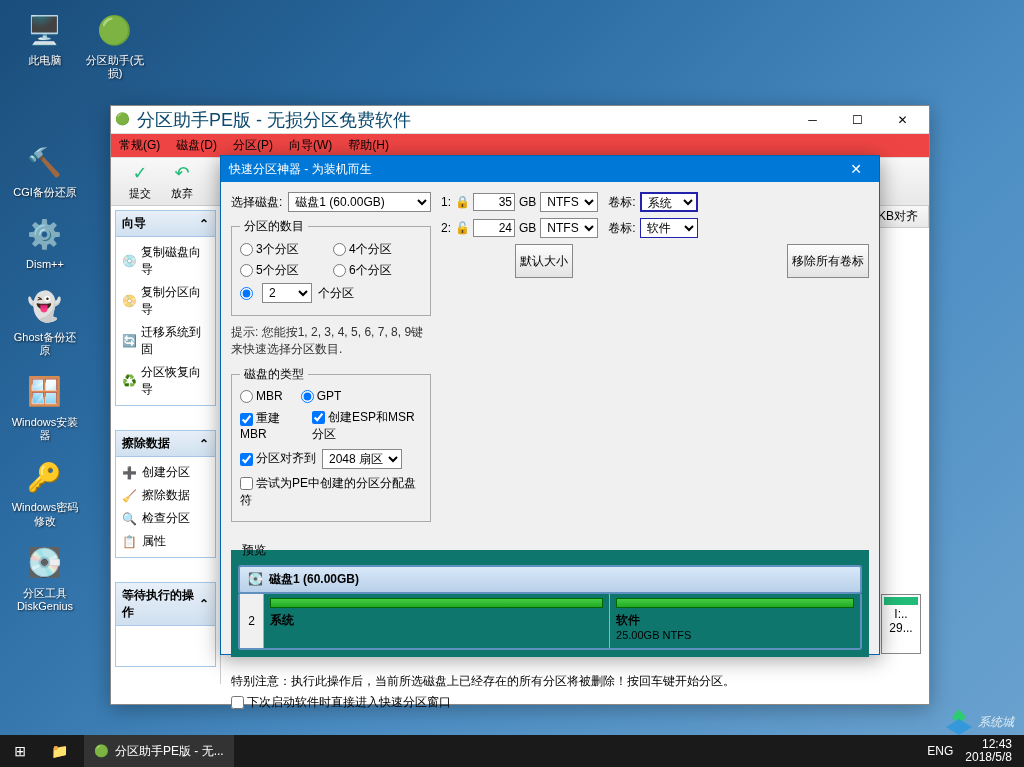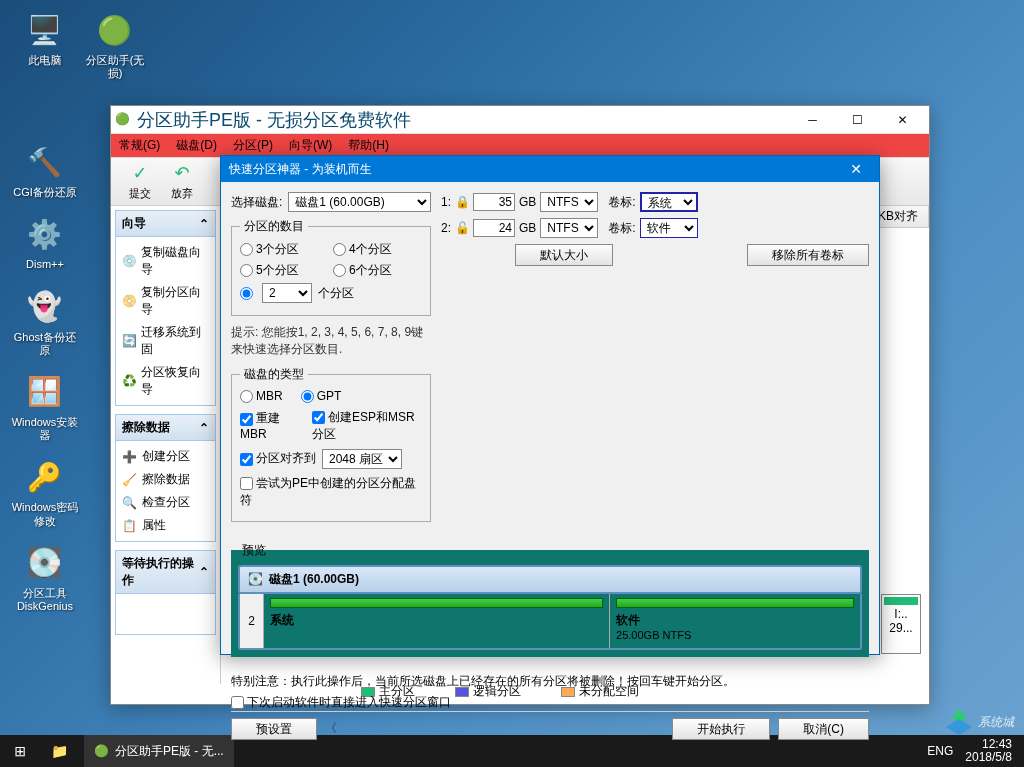--- a/index.html
+++ b/index.html
@@ -22,21 +22,21 @@
 .menubar { height: 24px; background: #ef4444; display: flex; align-items: center; padding: 0 8px; gap: 16px; border-bottom: 1px solid #ddd; }
 .menubar span { font-size: 12px; cursor: pointer; }
 
 .toolbar { height: 48px; background: linear-gradient(#f8f8f8, #e8e8e8); display: flex; align-items: center; padding: 0 8px; border-bottom: 1px solid #ccc; }
 .tool-btn { display: flex; flex-direction: column; align-items: center; padding: 4px 10px; cursor: pointer; }
 .tool-btn .ticon { font-size: 18px; color: #2b7; }
 .tool-btn .tlabel { font-size: 11px; margin-top: 2px; }
 
 .main-area { display: flex; height: calc(100% - 100px - 20px); }
 .sidebar { width: 110px; background: #fff; border-right: 1px solid #ccc; padding: 4px; }
-.side-panel { border: 1px solid #a8c8e8; margin-bottom: 8px; background: #fff; }
+.side-panel { border: 1px solid #a8c8e8; margin-bottom: 24px; background: #fff; }
 .side-panel .panel-title { background: linear-gradient(#e8f0f8, #d0e0f0); padding: 4px 6px; font-weight: bold; font-size: 12px; border-bottom: 1px solid #a8c8e8; display: flex; justify-content: space-between; align-items: center; }
 .side-panel .panel-body { padding: 4px; }
 .side-item { display: flex; align-items: center; padding: 3px 2px; cursor: pointer; font-size: 12px; }
 .side-item .sicon { width: 16px; height: 16px; margin-right: 4px; display: inline-flex; align-items: center; justify-content: center; font-size: 12px; }
 
 .content { flex: 1; background: #fff; position: relative; }
 .table-header { position: absolute; top: 0; right: 0; display: flex; background: linear-gradient(#f8f8f8, #e8e8e8); border-bottom: 1px solid #ccc; height: 22px; }
 .th-cell { padding: 2px 10px; border-right: 1px solid #ccc; font-size: 12px; }
 
 .data-rows { position: absolute; top: 22px; right: 0; width: 180px; }
@@ -66,21 +66,21 @@
 select { height: 20px; }
 input[type=text] { height: 18px; }
 input[type=radio], input[type=checkbox] { margin-right: 3px; vertical-align: middle; }
 label { font-size: 12px; vertical-align: middle; }
 
 fieldset { border: 1px solid #aaa; padding: 6px 8px; margin-bottom: 8px; }
 fieldset legend { font-size: 12px; padding: 0 4px; }
 
 .radio-grid { display: grid; grid-template-columns: 1fr 1fr; gap: 4px; }
 
-.btn { background: linear-gradient(#fdfdfd, #e3e3e3); border: 1px solid #888; padding: 2px 24px; font-size: 12px; cursor: pointer; height: 22px; }
+.btn { background: linear-gradient(#fdfdfd, #e3e3e3); border: 1px solid #888; padding: 2px 4px; font-size: 12px; cursor: pointer; height: 34px; }
 
 .hint { font-size: 12px; color: #333; margin-top: 4px; line-height: 1.4; }
 
 .part-config { display: flex; align-items: center; gap: 4px; margin-bottom: 6px; font-size: 12px; }
 .part-config .lock { width: 14px; display: inline-block; text-align: center; }
 .part-config input[type=text] { width: 42px; text-align: right; padding-right: 2px; }
 .part-config select { width: 58px; }
 .vol-label { margin-left: 6px; }
 .vol-input { width: 70px; border: 1px solid #22a; }
 
@@ -257,34 +257,20 @@
       </div>
       <div class="bottom-disks">
         <div class="mini-disk">
             <div class="mbar"></div>
             <div>I:..</div>
             <div>29...</div>
           </div>
       </div>
     </div>
   </div>
-  <div class="legend">
-    <div class="legend-item">
-        <div class="legend-box" style="background:#2b7"></div>
-        <span>主分区</span>
-      </div>
-    <div class="legend-item">
-        <div class="legend-box" style="background:#55d"></div>
-        <span>逻辑分区</span>
-      </div>
-    <div class="legend-item">
-        <div class="legend-box" style="background:#fa5"></div>
-        <span>未分配空间</span>
-      </div>
-  </div>
 </div>
 
 <div class="dialog">
   <div class="dialog-titlebar">
     <span class="title">快速分区神器 - 为装机而生</span>
     <span class="dialog-close">✕</span>
   </div>
   <div class="dialog-body">
     <div class="row">
       <div class="left-col">
@@ -370,27 +356,20 @@
           <div class="part-bar"></div>
           <div class="part-name">软件</div>
           <div class="part-size">25.00GB NTFS</div>
         </div>
       </div>
     </fieldset>
 
     <div class="warning">特别注意：执行此操作后，当前所选磁盘上已经存在的所有分区将被删除！按回车键开始分区。</div>
     <label><input type="checkbox" style=""><span>下次启动软件时直接进入快速分区窗口</span></label>
 
-    <div class="dialog-footer">
-      <button class="btn">预设置</button>
-      <span style="opacity:.5">《</span>
-      <div class="spacer"></div>
-      <button class="btn">开始执行</button>
-      <button class="btn">取消(C)</button>
-    </div>
   </div>
 </div>
 
 <div class="watermark">
   <svg class="wicon" viewBox="0 0 30 30">
       <polygon points="15,2 22,10 15,18 8,10" fill="#2ecc71"></polygon>
       <polygon points="15,12 28,20 15,28 2,20" fill="#3498db"></polygon>
     </svg>
   <span>系统城</span>
 </div>

